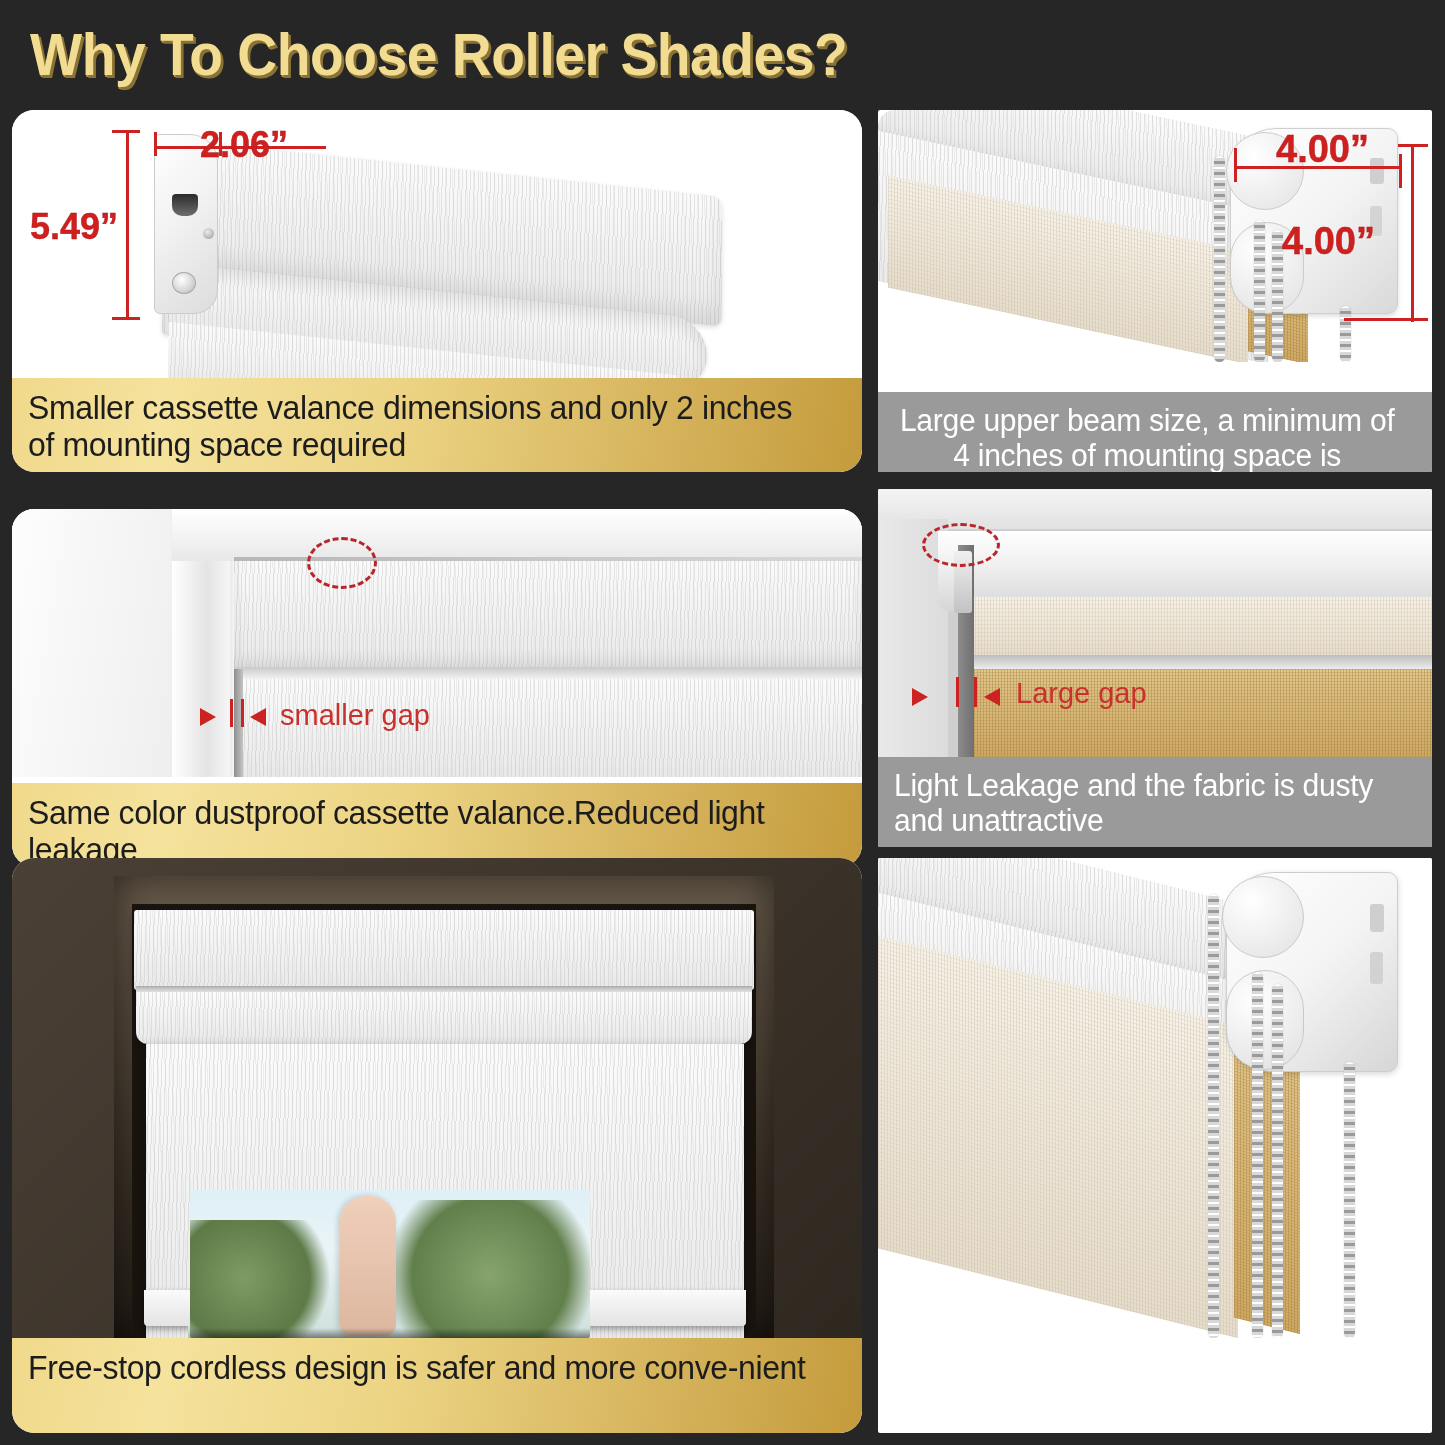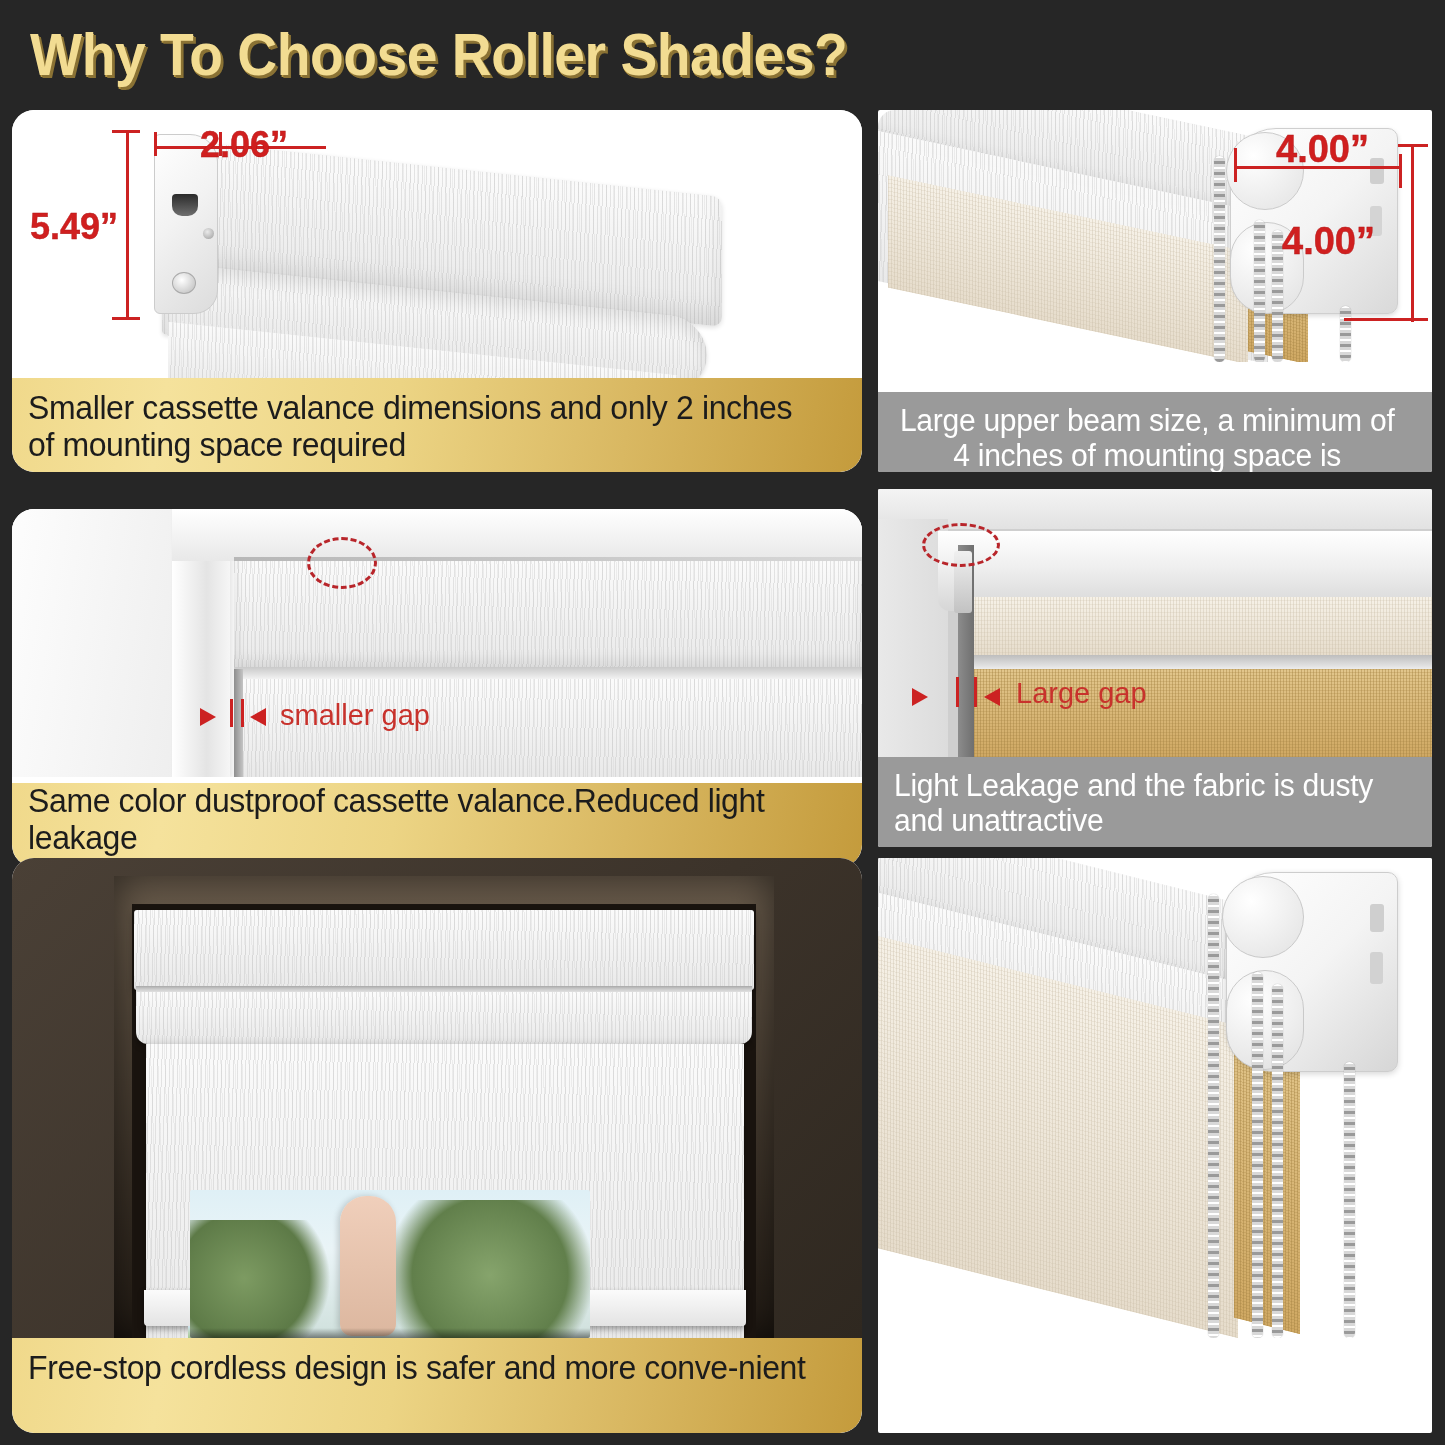--- a/index.html
+++ b/index.html
@@ -270,21 +270,21 @@
 
       <div class="dashed-ellipse" style="left:295px; top:28px; width:70px; height:52px;"></div>
 
       <div class="arrow-r" style="left:188px; top:199px;"></div>
       <div class="rline v" style="left:218px; top:190px; height:28px;"></div>
       <div class="rline v" style="left:229px; top:190px; height:28px;"></div>
       <div class="arrow-l" style="left:238px; top:199px;"></div>
       <div class="gap-label" style="left:268px; top:190px;">smaller gap</div>
     </div>
 
-    <div class="caption gold" style="height:84px;align-items:flex-end;">
+    <div class="caption gold" style="height:84px;">
       <span class="ctext">Same color dustproof cassette valance.Reduced light leakage</span>
     </div>
   </div>
 
   <div class="panel square" style="left:878px; top:489px; width:554px; height:358px;">
     <div class="photo" style="height:268px; background:#cfcfcf;">
 
       <div style="position:absolute; left:0; top:0; width:554px; height:40px;
                   background:linear-gradient(180deg,#f4f4f4,#e2e2e2);"></div>
       <div style="position:absolute; left:0; top:30px; width:70px; height:238px;

